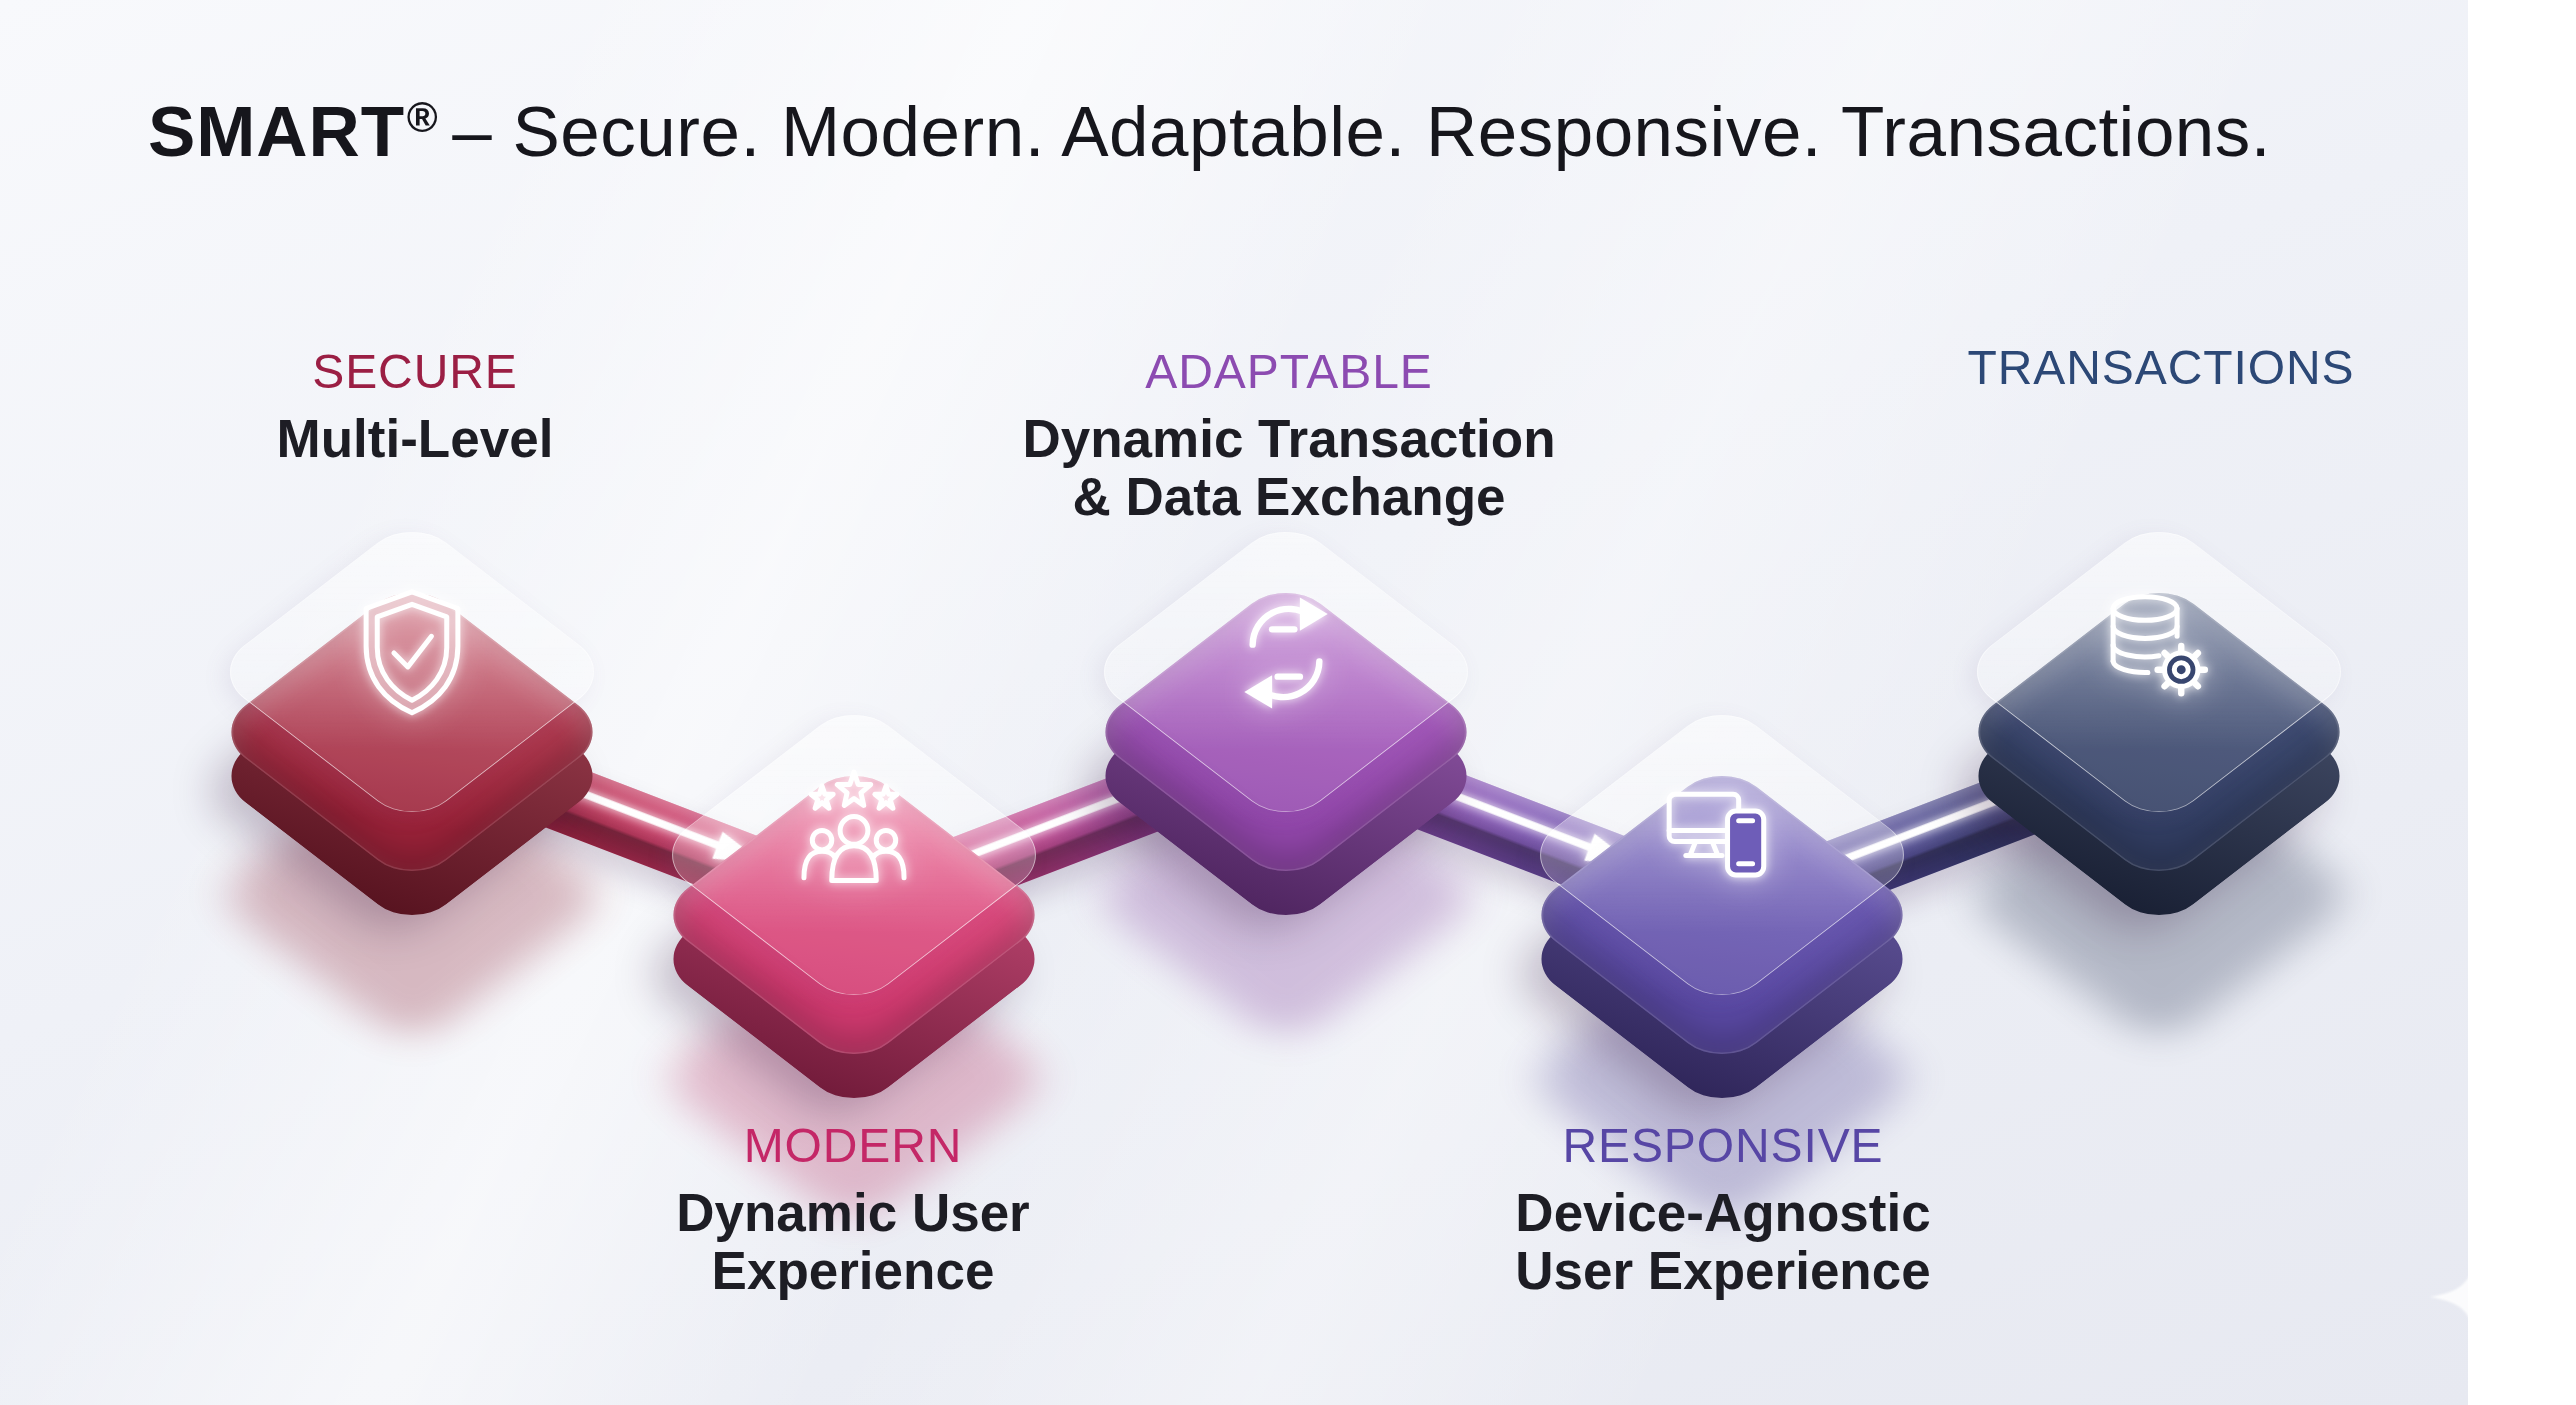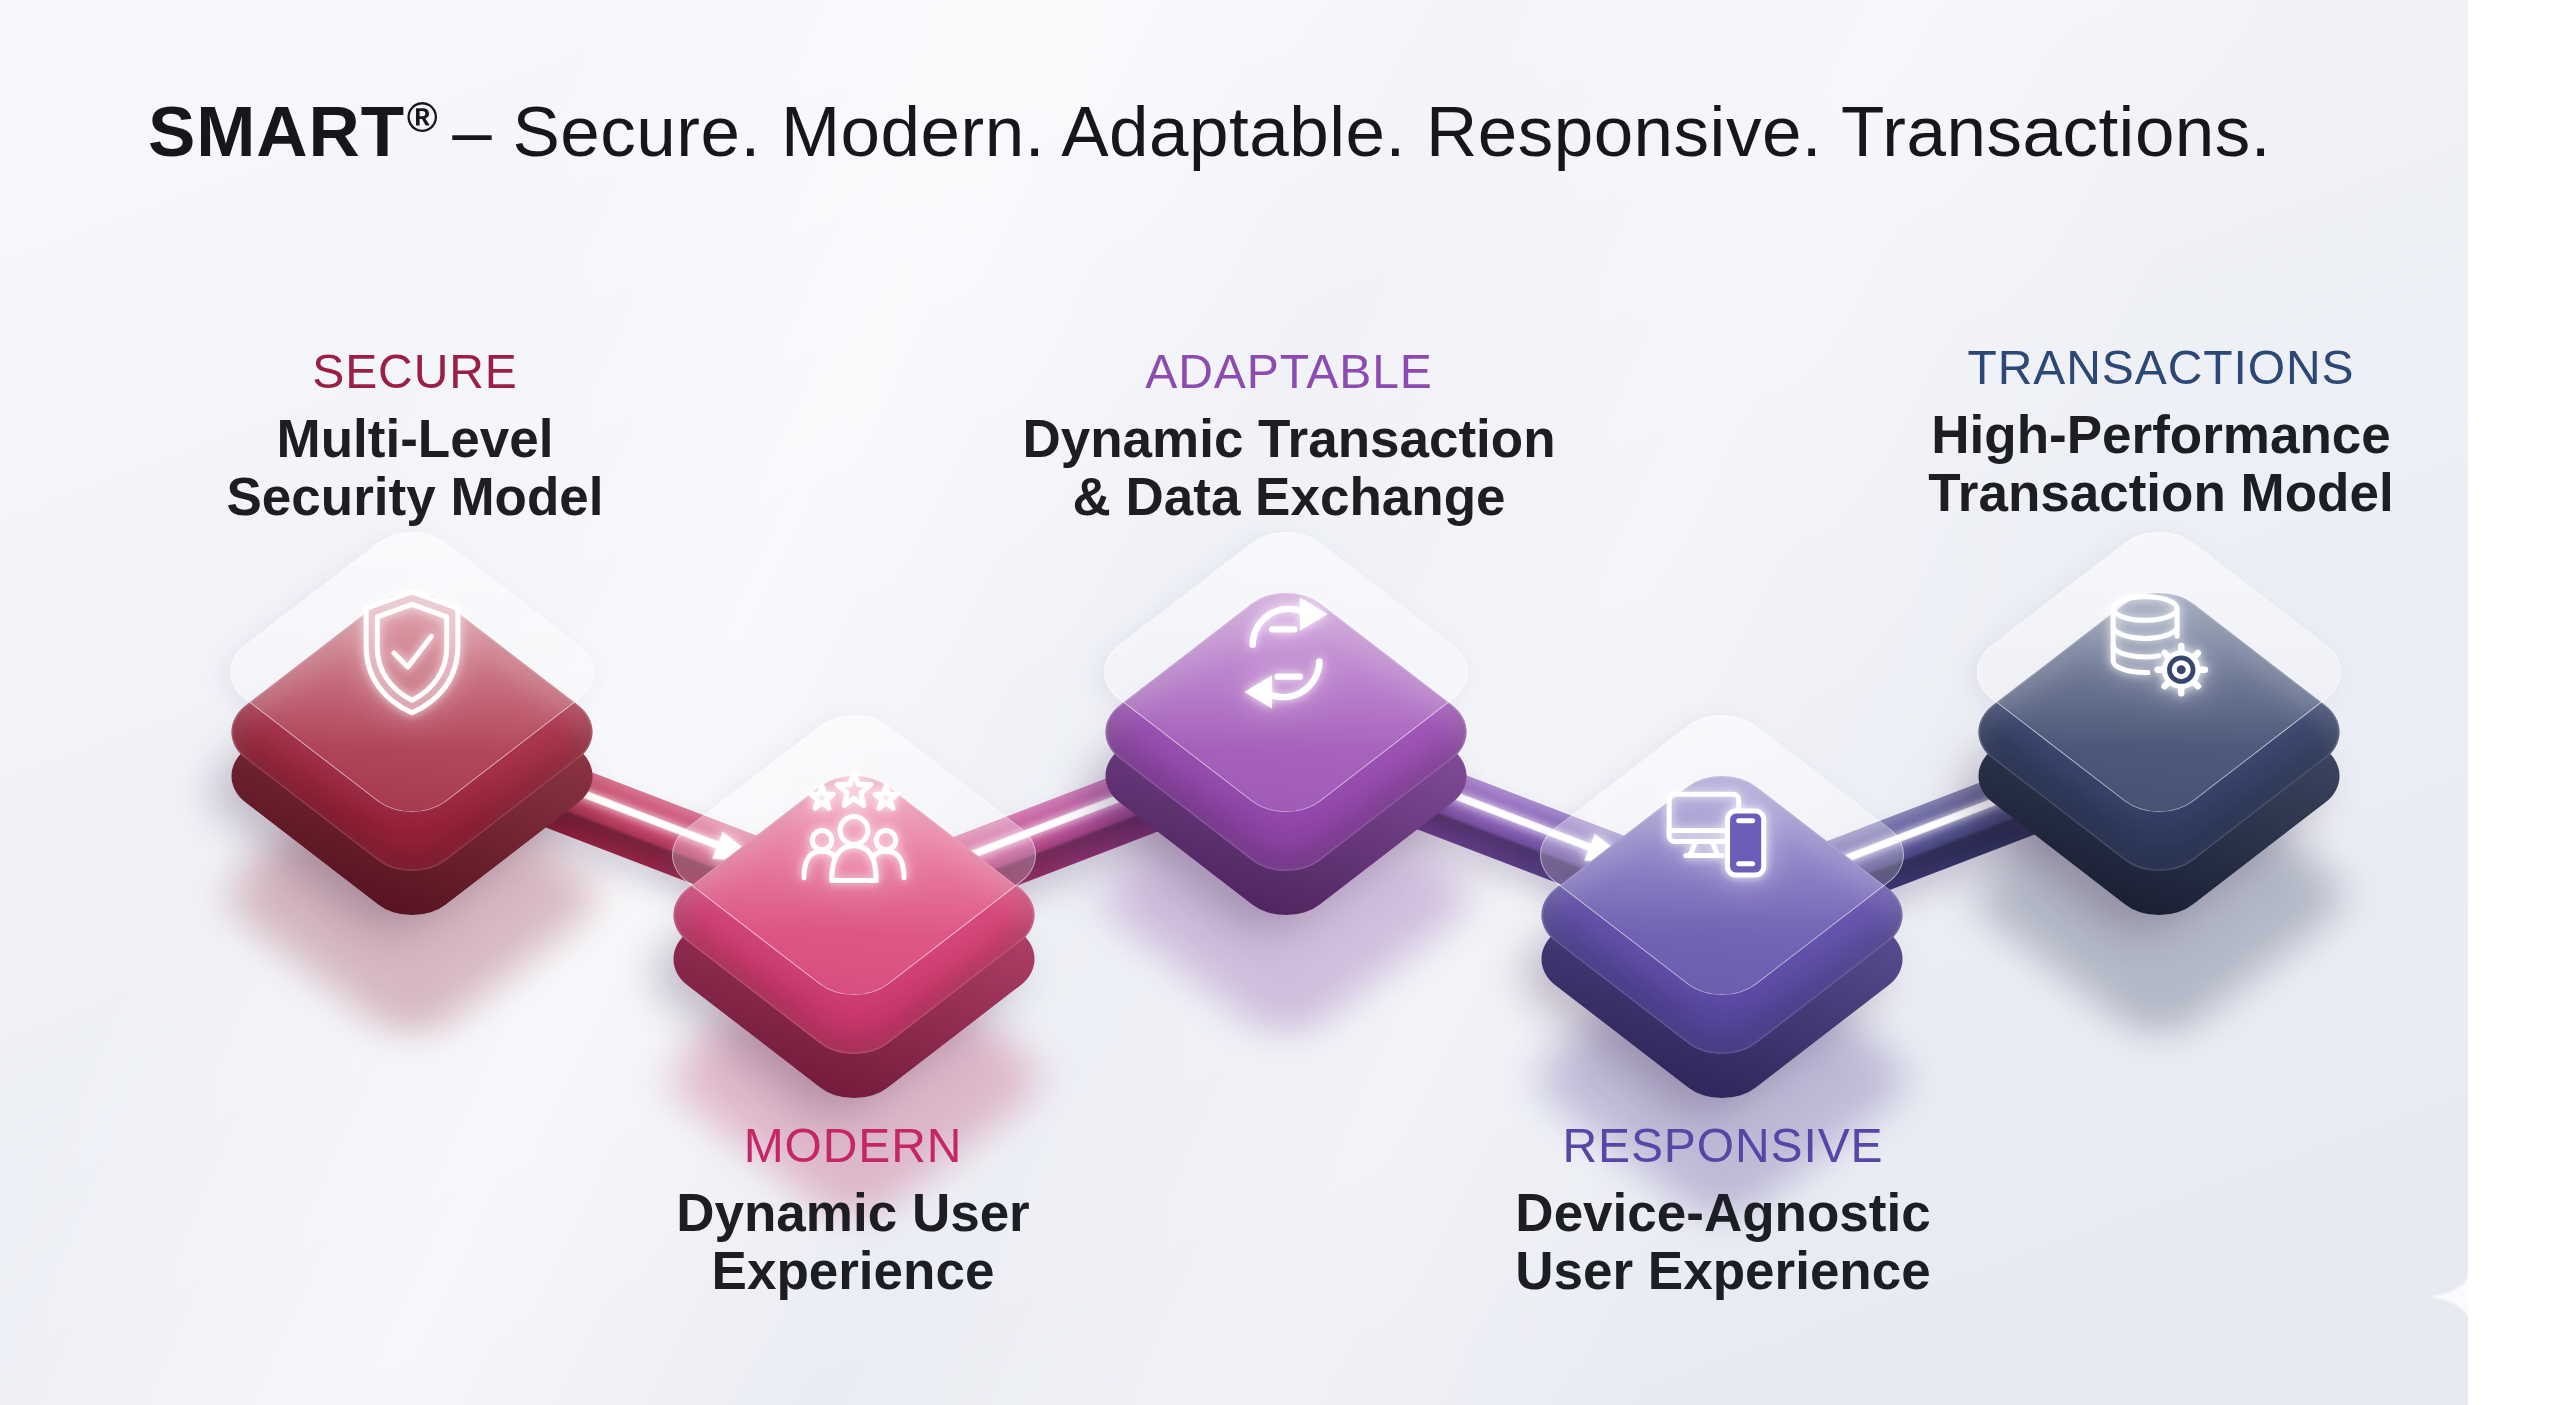--- a/index.html
+++ b/index.html
@@ -182,36 +182,31 @@
         <circle cx="66" cy="62" r="12" fill="#38466f" stroke="#fff" stroke-width="3.6"></circle>
         <circle class="stroke" cx="66" cy="62" r="5"></circle>
       </svg>
     </div>
   </div>
 
   <div class="label" style="left:415px;top:344px">
     <div class="label-heading" style="color: rgb(155, 31, 68);">SECURE</div>
     <div class="label-sub">
       <div>Multi-Level</div>
-      <div>Security Model</div>
     </div>
   </div>
   <div class="label" style="left:1289px;top:344px">
     <div class="label-heading" style="color: rgb(140, 75, 177);">ADAPTABLE</div>
     <div class="label-sub">
       <div>Dynamic Transaction</div>
       <div>&amp; Data Exchange</div>
     </div>
   </div>
   <div class="label" style="left:2161px;top:340px">
     <div class="label-heading" style="color: rgb(44, 72, 118);">TRANSACTIONS</div>
-    <div class="label-sub">
-      <div>High-Performance</div>
-      <div>Transaction Model</div>
-    </div>
   </div>
   <div class="label" style="left:853px;top:1118px">
     <div class="label-heading" style="color: rgb(196, 39, 103);">MODERN</div>
     <div class="label-sub">
       <div>Dynamic User</div>
       <div>Experience</div>
     </div>
   </div>
   <div class="label" style="left:1723px;top:1118px">
     <div class="label-heading" style="color: rgb(87, 70, 165);">RESPONSIVE</div>

